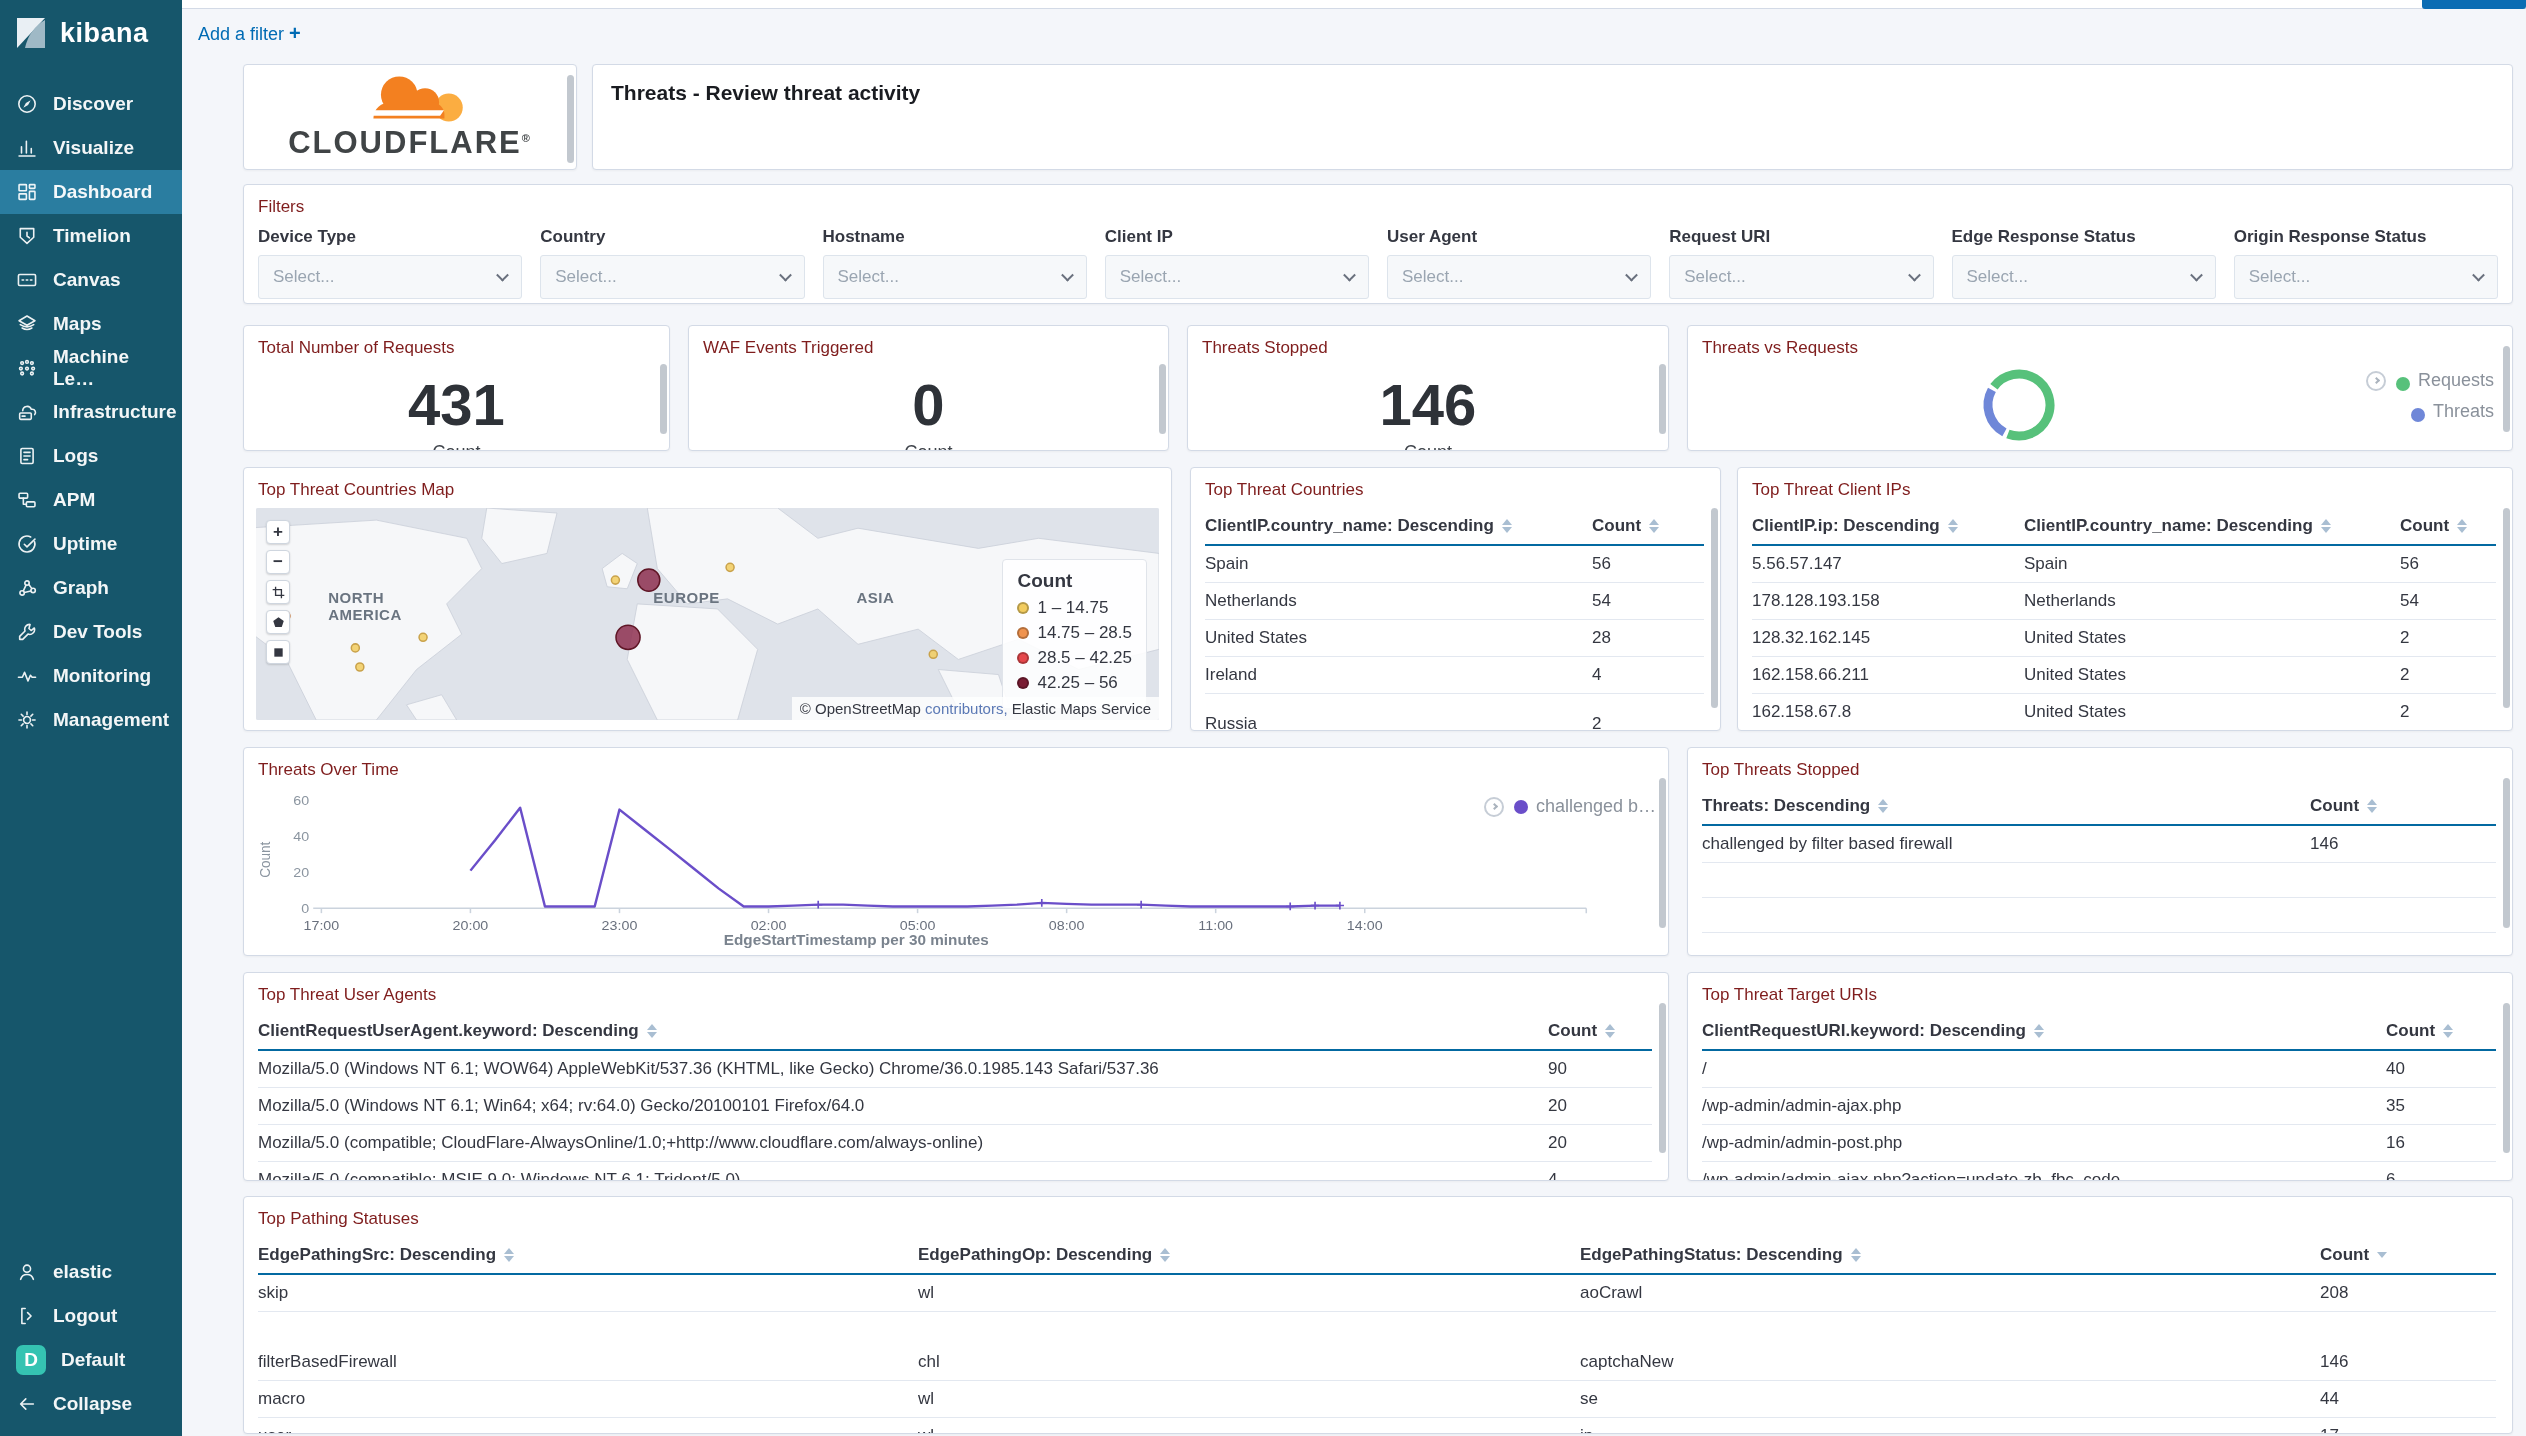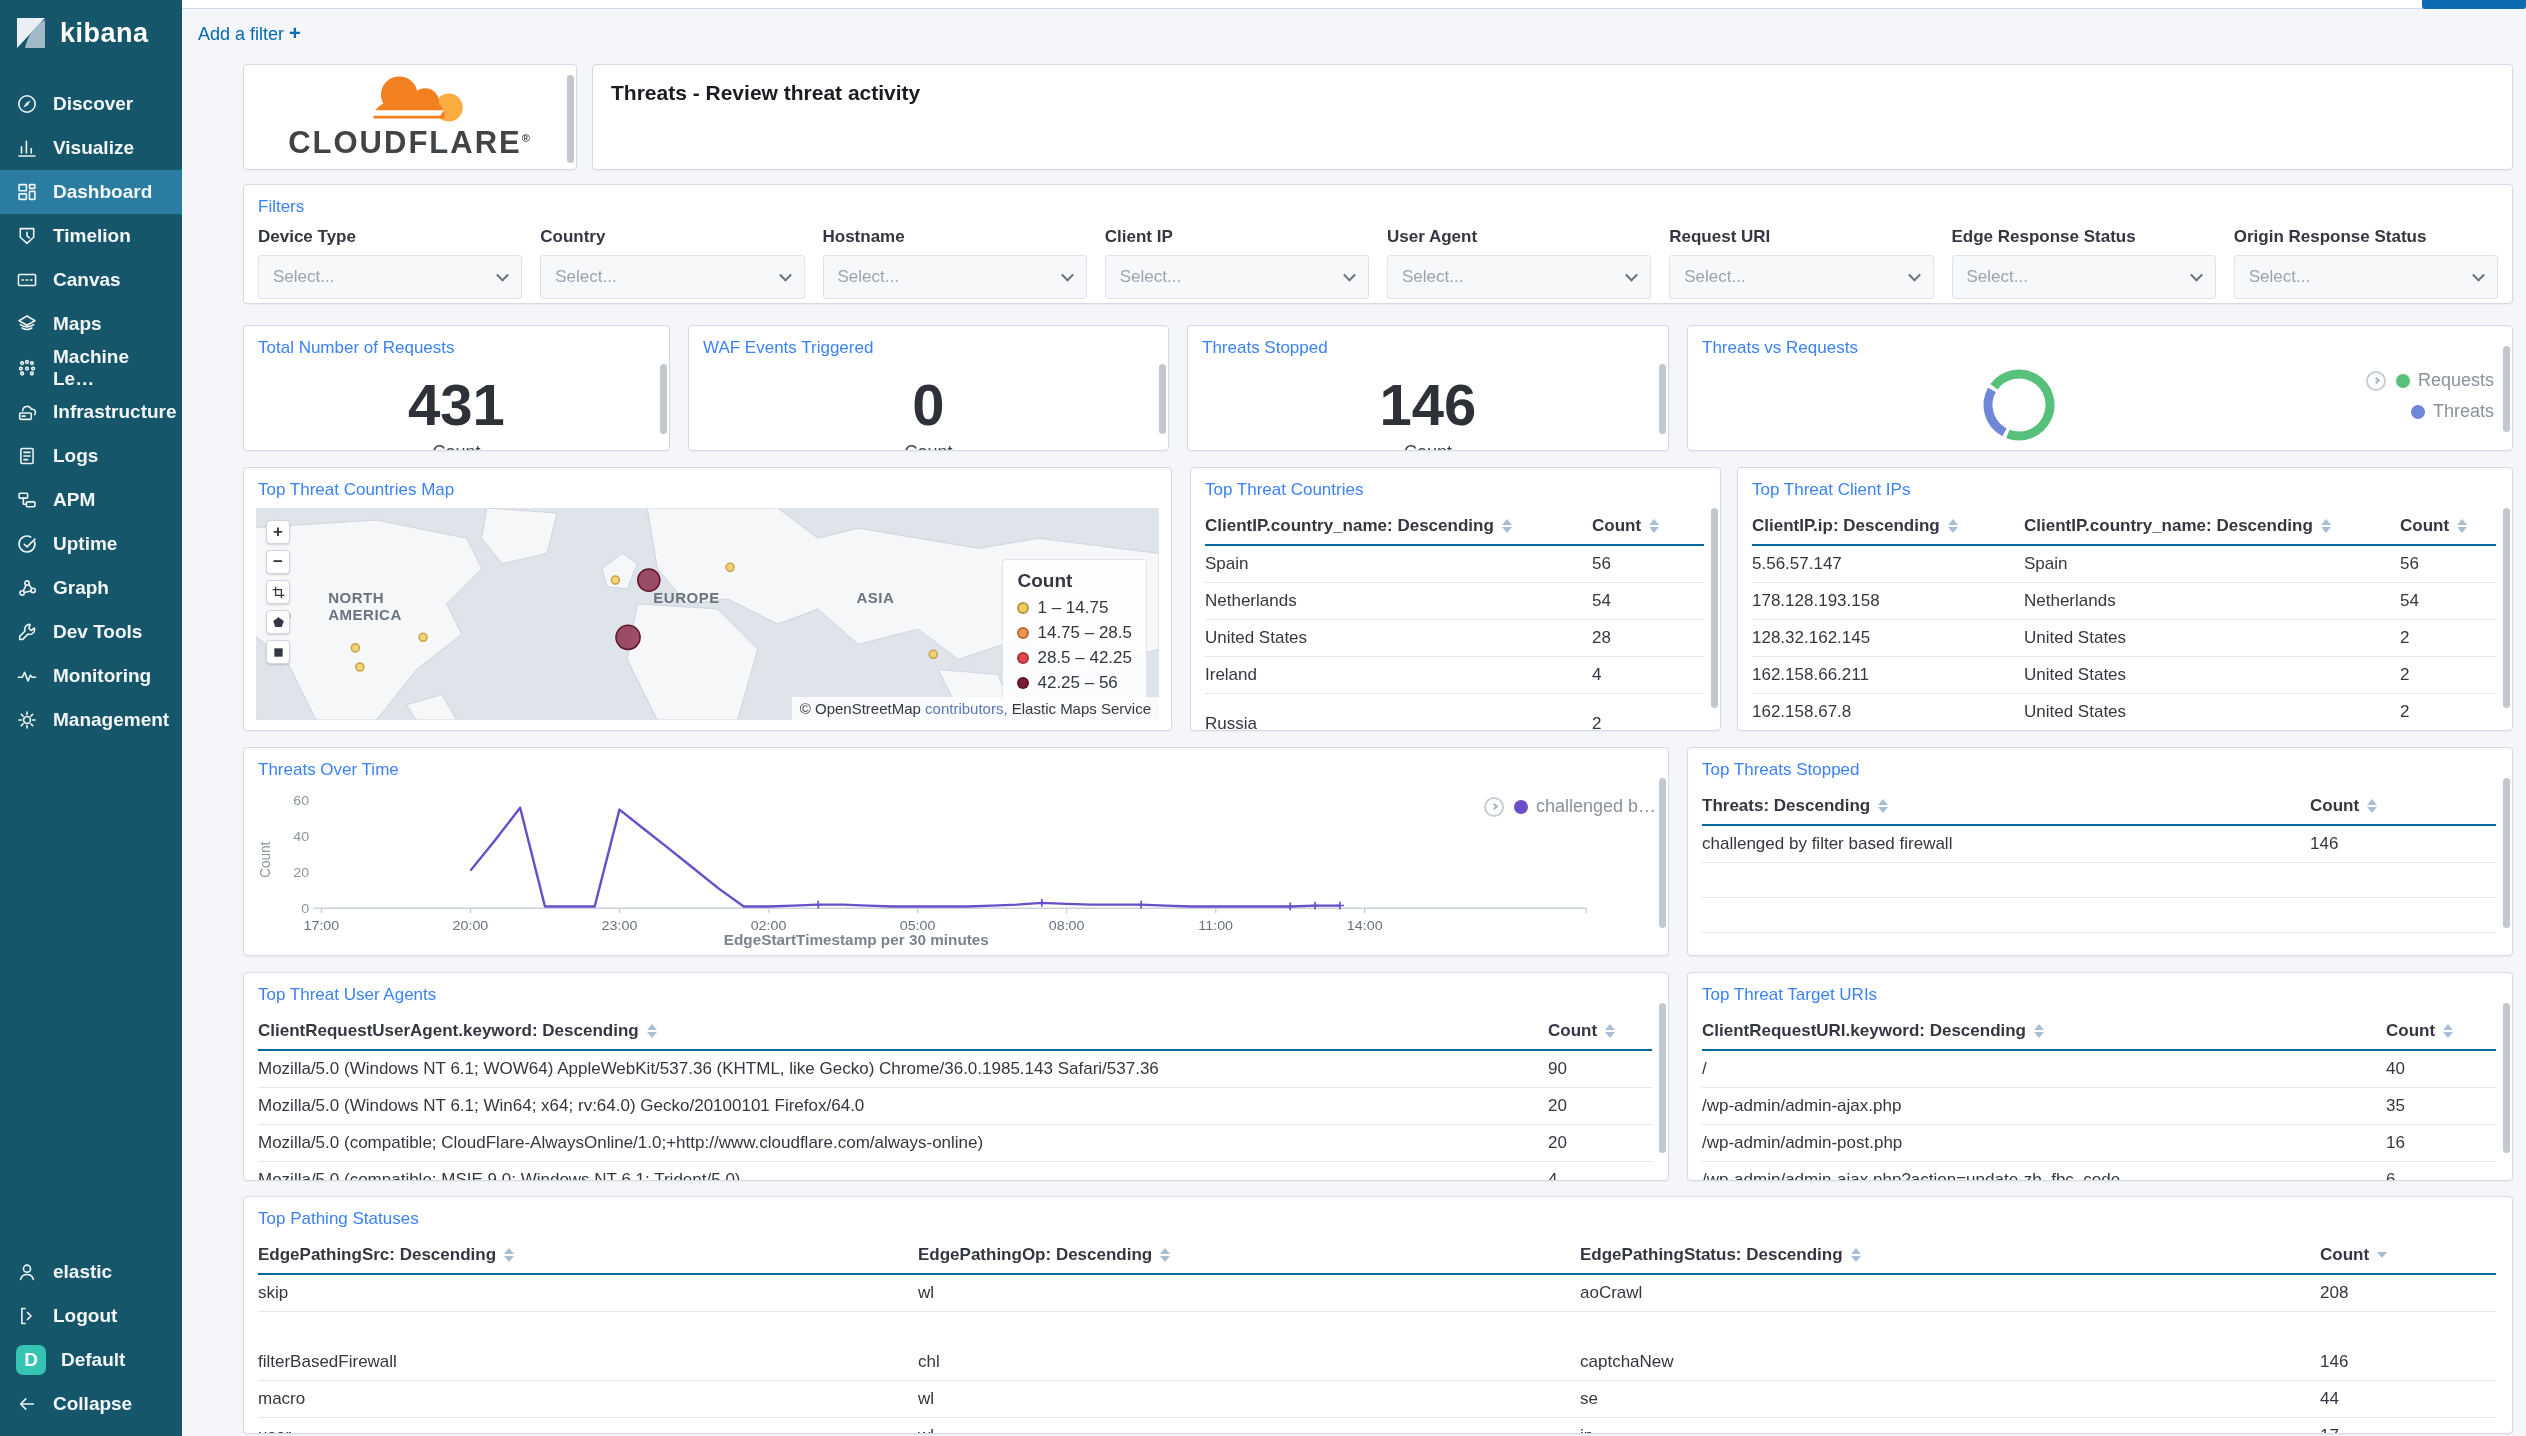--- a/index.html
+++ b/index.html
@@ -23,21 +23,21 @@
   .space-badge { width:30px; height:30px; background:#35c3b2; border-radius:7px; color:#fff; font-weight:700; font-size:19px; display:flex; align-items:center; justify-content:center; }
 
   
   .querybar { position:absolute; left:182px; top:0; width:2344px; height:9px; background:#fff; border-bottom:1px solid #d3dae6; }
   .update-btn-frag { position:absolute; left:2422px; top:0; width:104px; height:9px; background:#0b6cb3; border-radius:0 0 3px 3px; }
   .addfilter { position:absolute; left:198px; top:22px; font-size:18px; color:#006bb4; cursor:pointer; }
   .addfilter b { font-weight:800; font-size:20px; }
 
   
   .panel { position:absolute; background:#fff; border:1px solid #d3dae6; border-radius:4px; box-shadow:0 1px 2px rgba(52,55,65,.05); overflow:hidden; }
-  .panel-title { padding:12px 14px 4px 14px; font-size:17px; color:#3b82f6; white-space:nowrap; }
+  .panel-title { padding:12px 14px 4px 14px; font-size:17px; color:#7f1d1d; white-space:nowrap; }
   .vscroll { position:absolute; right:2px; width:7px; border-radius:4px; background:#a2aab5; opacity:.65; }
 
   
   .brand-wrap { display:flex; flex-direction:column; align-items:center; justify-content:center; height:100%; padding-bottom:6px; }
   .brand-text { font-size:31px; font-weight:800; color:#404446; letter-spacing:2px; line-height:1; }
   .brand-text sup { font-size:11px; }
   .dash-title { padding:16px 18px; font-size:21px; font-weight:700; color:#1a1c21; }
 
   
   .filters-row { display:flex; gap:18px; padding:6px 14px 0 14px; }
@@ -46,21 +46,21 @@
   .fselect { position:relative; height:44px; background:#f6f8fa; border:1px solid #dde4ec; border-radius:3px; display:flex; align-items:center; padding:0 14px; cursor:pointer; }
   .fselect .ph { color:#9aa5b1; font-size:17px; }
   .chev { position:absolute; right:14px; top:50%; width:9px; height:9px; border-right:2px solid #69707d; border-bottom:2px solid #69707d; transform:translateY(-70%) rotate(45deg); }
 
   
   .metric-value { text-align:center; font-size:58px; font-weight:700; color:#2e3238; margin-top:14px; line-height:1; }
   .metric-unit { text-align:center; font-size:18px; color:#3f444b; margin-top:8px; }
 
   
   .legend-col { position:absolute; right:18px; top:44px; display:flex; flex-direction:column; gap:10px; align-items:flex-end; }
-  .legend-row { display:flex; align-items:center; gap:8px; font-size:18px; color:#8a919b; }
+  .legend-row { display:flex; align-items:flex-end; gap:8px; font-size:18px; color:#8a919b; }
   .legend-dot { width:14px; height:14px; border-radius:50%; }
   .legend-chev { width:20px; height:20px; border:2px solid #c6cdd6; border-radius:50%; position:relative; margin-right:2px; cursor:pointer; }
   .legend-chev i { position:absolute; left:6px; top:5px; width:5px; height:5px; border-right:2px solid #aab3bd; border-top:2px solid #aab3bd; transform:rotate(45deg); }
 
   
   .mapbox { position:absolute; left:12px; right:12px; top:40px; bottom:10px; background:#dfe3ea; overflow:hidden; border-radius:2px; }
   .map-controls { position:absolute; left:10px; top:12px; display:flex; flex-direction:column; gap:6px; z-index:3; }
   .mbtn { width:24px; height:24px; background:#fff; border:1px solid #cfd6df; border-radius:4px; box-shadow:0 1px 2px rgba(0,0,0,.15); display:flex; align-items:center; justify-content:center; font-size:17px; font-weight:700; color:#343741; cursor:pointer; }
   .mbtn svg { width:15px; height:15px; stroke:#343741; fill:none; stroke-width:1.6; }
   .mbtn svg .f { fill:#343741; stroke:none; }

